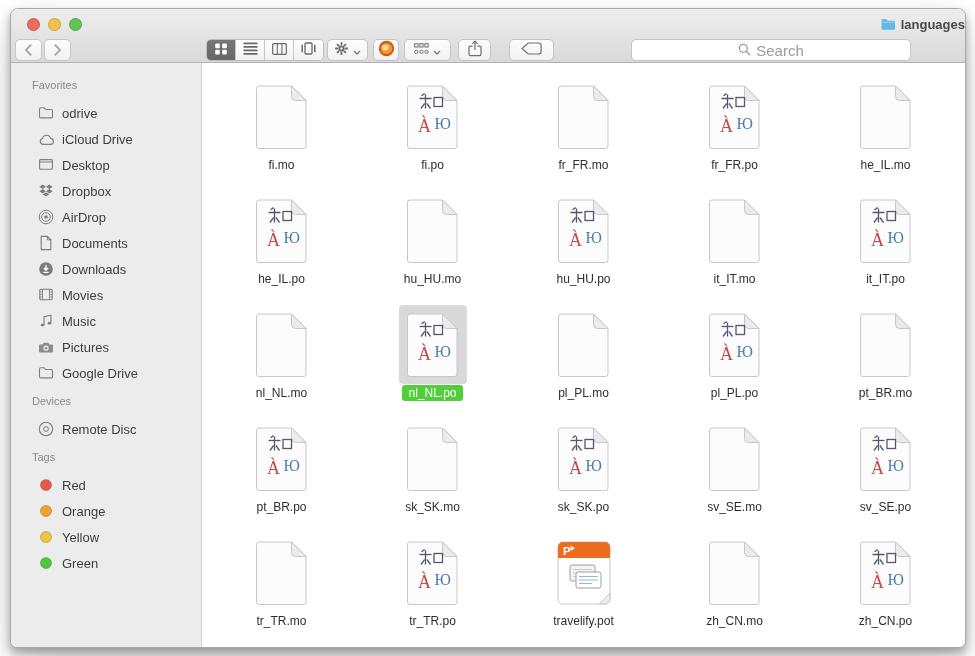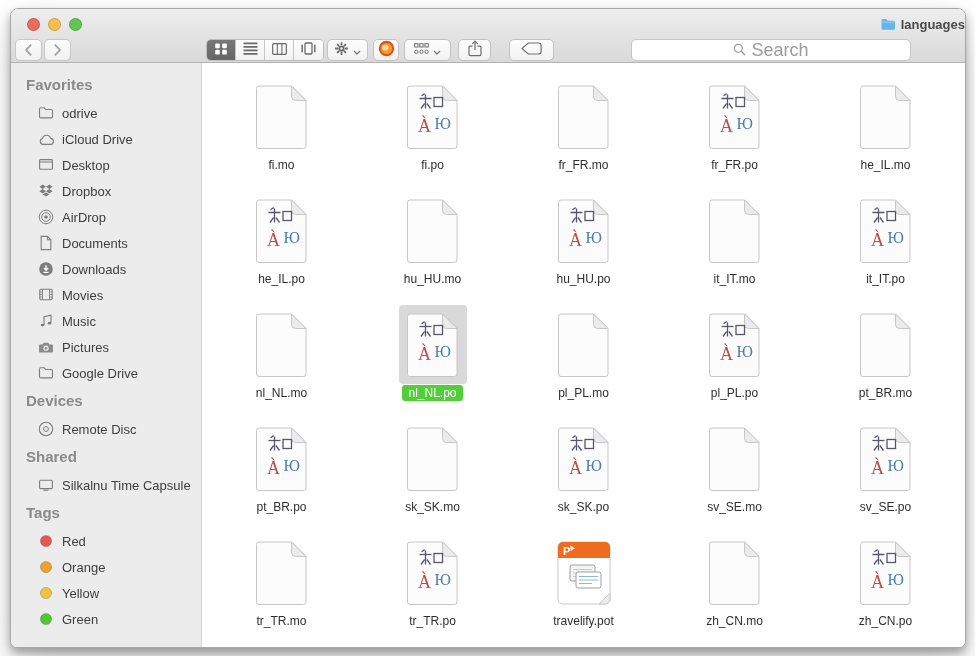--- a/index.html
+++ b/index.html
@@ -40,31 +40,31 @@
     border:1px solid #bdbdbd; border-radius:5px; overflow:hidden; height:22px; background:#fdfdfd; }
   .seg { width:29px; height:100%; display:flex; align-items:center; justify-content:center;
     border-right:1px solid #c6c6c6; background:linear-gradient(#fdfdfd,#f2f2f2); }
   .seg:last-child { border-right:none; }
   .seg.sel { background:linear-gradient(#787878,#666666); }
 
   .search-field {
     position:absolute; left:620px; top:30px; width:280px; height:22px;
     background:#fff; border:1px solid #c6c6c6; border-radius:5px;
     display:flex; align-items:center; justify-content:center; gap:5px;
-    color:#9b9b9b; font-size:18px;
+    color:#9b9b9b; font-size:15px;
   }
 
   
   .content { display:flex; height:584px; border-radius:0 0 6px 6px; overflow:hidden; }
   .sidebar {
     width:191px; background:#ececec; border-right:1px solid #d2d2d2;
     padding-top:12px; overflow:hidden; flex-shrink:0;
   }
   .side-header { height:20px; line-height:20px; padding-left:15px;
-    font-size:15px; font-weight:bold; color:#8a8a8a; }
+    font-size:11px; font-weight:normal; color:#8a8a8a;margin-left:6px; }
   .side-section + .side-section .side-header { margin-top:10px; }
   .side-item { height:26px; display:flex; align-items:flex-end; padding-left:26px; cursor:default; }
   .side-icon { width:18px; height:17px; margin-right:7px; display:flex; align-items:center; justify-content:center; flex-shrink:0; }
   .side-label { font-size:13px; color:#3e3e3e; white-space:nowrap; }
 
   .main { flex:1; background:#fff; overflow:hidden; }
   .grid { display:grid; grid-template-columns:repeat(5,1fr); padding:14px 4px 0 4px; }
   .cell { height:114px; display:flex; flex-direction:column; align-items:center; }
   .iconbox { width:68px; height:79px; display:flex; align-items:center; justify-content:center; border-radius:4px; }
   .iconbox.sel { background:#d9d9d9; }
@@ -307,32 +307,20 @@
             <span class="side-icon">
               <svg width="16" height="16" viewBox="0 0 16 16">
                 <circle cx="8" cy="8" r="6.7" fill="none" stroke="#7d7d7d" stroke-width="1.1"></circle>
                 <circle cx="8" cy="8" r="2.4" fill="none" stroke="#7d7d7d" stroke-width="1"></circle>
               </svg>
             </span>
             <span class="side-label">Remote Disc</span>
           </div>
         </div>
         <div class="side-section">
-          <div class="side-header">Shared</div>
-          <div class="side-item">
-            <span class="side-icon">
-              <svg width="16" height="15" viewBox="0 0 16 15">
-                <rect x="1.6" y="3.2" width="12.8" height="8.4" rx="1" fill="none" stroke="#7d7d7d" stroke-width="1.1"></rect>
-                <path d="M5.4 13.2 h5.2" stroke="#7d7d7d" stroke-width="1.1"></path>
-              </svg>
-            </span>
-            <span class="side-label">Silkalnu Time Capsule</span>
-          </div>
-        </div>
-        <div class="side-section">
           <div class="side-header">Tags</div>
           <div class="side-item">
             <span class="side-icon">
               <svg width="14" height="14" viewBox="0 0 14 14">
                 <circle cx="7" cy="7" r="5.6" fill="#e8574f" stroke="rgba(0,0,0,.18)"></circle>
               </svg>
             </span>
             <span class="side-label">Red</span>
           </div>
           <div class="side-item">

